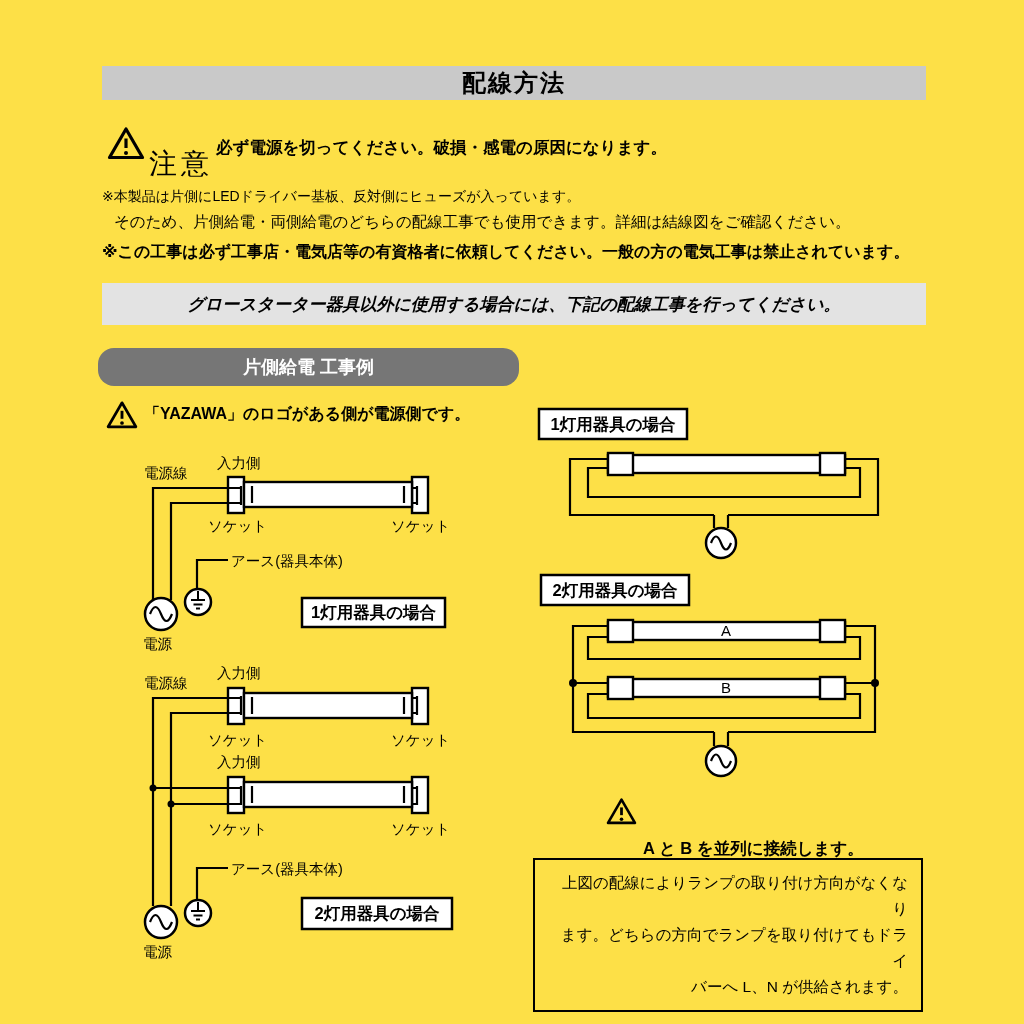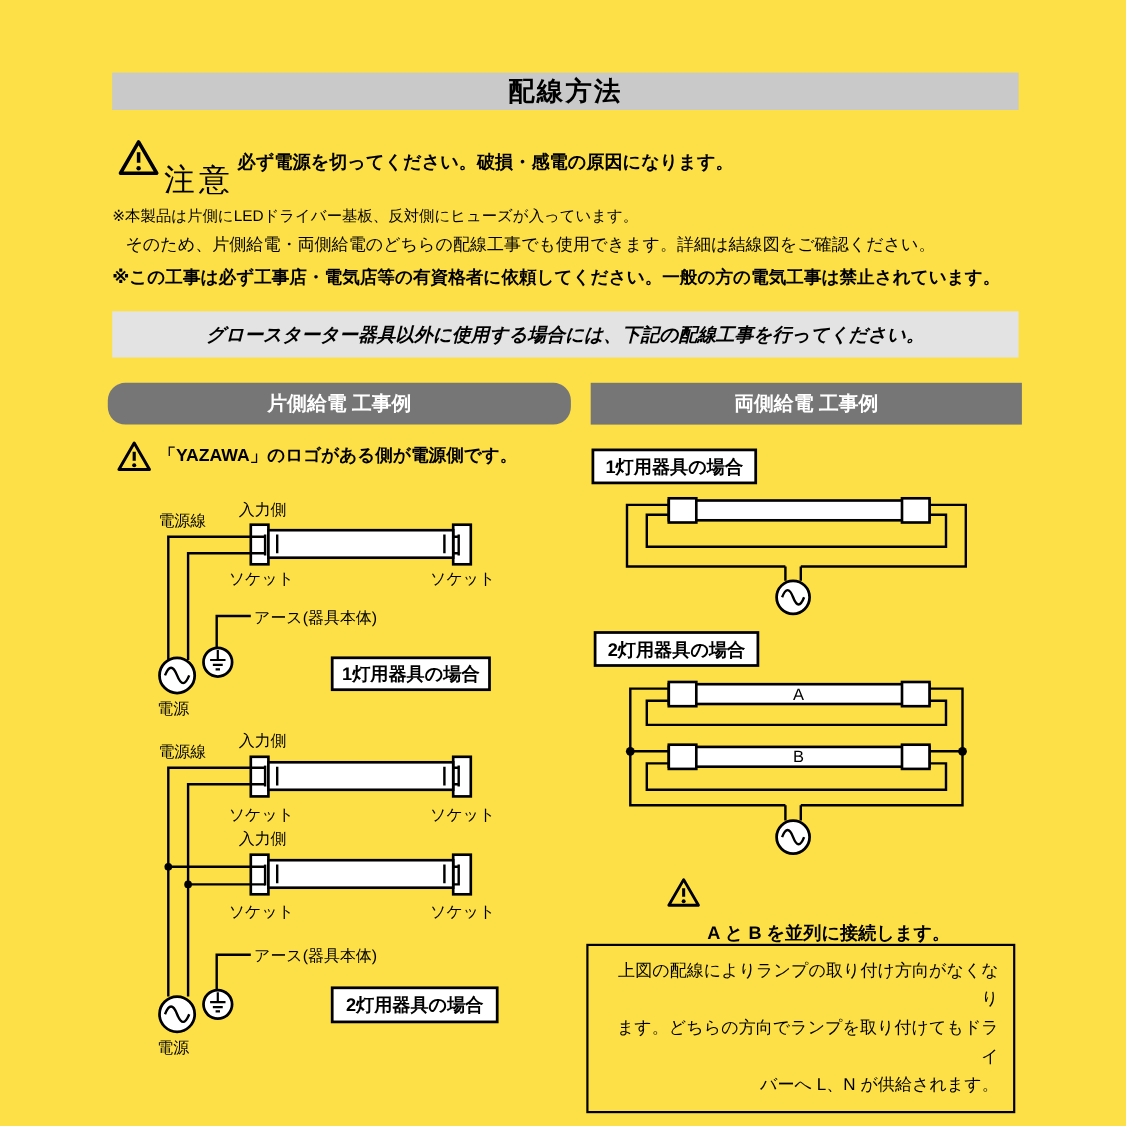--- a/index.html
+++ b/index.html
@@ -52,21 +52,20 @@
   <div id="caution-label" class="abs">注意</div>
   <div id="caution-text" class="abs">必ず電源を切ってください。破損・感電の原因になります。</div>
 
   <div id="note1" class="abs">※本製品は片側にLEDドライバー基板、反対側にヒューズが入っています。</div>
   <div id="note2" class="abs">そのため、片側給電・両側給電のどちらの配線工事でも使用できます。詳細は結線図をご確認ください。</div>
   <div id="note3" class="abs">※この工事は必ず工事店・電気店等の有資格者に依頼してください。一般の方の電気工事は禁止されています。</div>
 
   <div id="instruction-bar" class="abs bar">グロースターター器具以外に使用する場合には、下記の配線工事を行ってください。</div>
 
   <div id="left-header" class="abs bar">片側給電 工事例</div>
-  <div id="right-header" class="abs bar">両側給電 工事例</div>
 
   <svg class="abs" style="left:106px;top:400px;" width="32" height="30" viewBox="0 0 38 35">
     <path class="tri" d="M19 3 L35.5 31.5 H2.5 Z"></path>
     <path d="M19 12.5 V22" stroke="#000" stroke-width="3.4"></path>
     <circle cx="19" cy="27" r="2.2" fill="#000"></circle>
   </svg>
   <div id="yazawa-text" class="abs">「YAZAWA」のロゴがある側が電源側です。</div>
 
   <svg class="abs" style="left:95px;top:450px;" width="370" height="212" viewBox="0 0 370 212">
     <rect class="rc" x="133" y="27" width="16" height="36"></rect>

